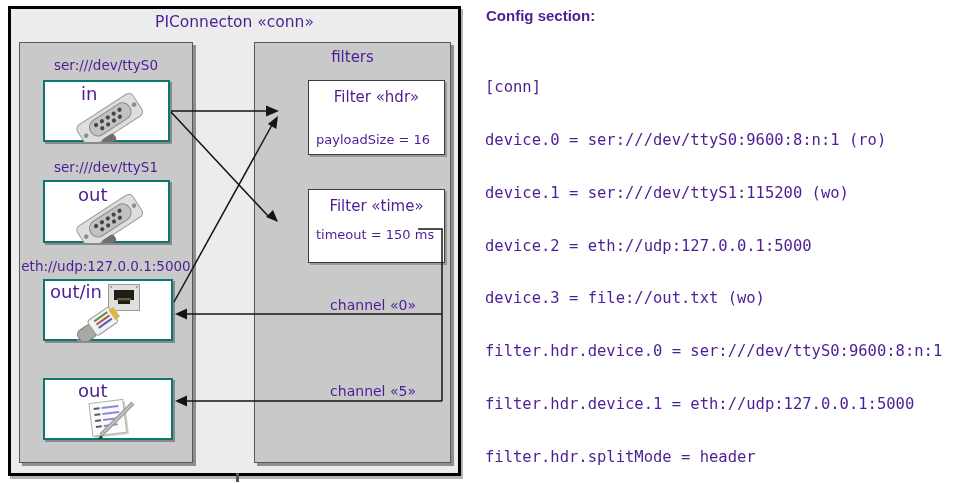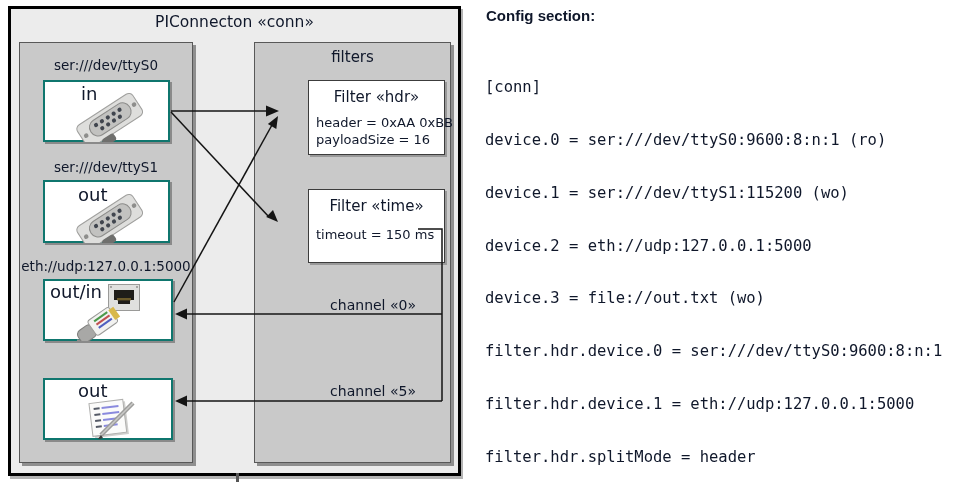--- a/index.html
+++ b/index.html
@@ -1,19 +1,19 @@
 <!DOCTYPE html>
 <html><head>
 <meta charset="utf-8">
 <style>
   * { margin:0; padding:0; box-sizing:border-box; }
   html,body { background:#ffffff; }
   .canvas {
     position:relative; width:964px; height:484px; background:#ffffff;
-    font-family:"DejaVu Sans", sans-serif; color:#0f172a; overflow:hidden;
+    font-family:"DejaVu Sans", sans-serif; color:#4c1d95; overflow:hidden;
   }
   .abs { position:absolute; }
 
   
   .outer-box {
     left:8px; top:6px; width:453px; height:470px;
     background:#ececec; border:3px solid #000;
     box-shadow:2px 3px 0 #b3b3b3;
   }
   .diagram-title { left:0; top:4px; width:100%; text-align:center; font-size:15.5px; }
@@ -163,21 +163,20 @@
           </g>
         </svg>
       </div>
     </div>
 
     <div class="abs panel filters-panel">
       <div class="abs filters-title">filters</div>
 
       <div class="abs filter-box" style="left:26px; top:37px; width:137px; height:75px;">
         <div class="abs filter-title">Filter «hdr»</div>
-        <div class="abs filter-props" style="left:7px; top:33px;">header = 0xAA 0xBB</div>
         <div class="abs filter-props" style="left:7px; top:50px;">payloadSize = 16</div>
       </div>
 
       <div class="abs filter-box" style="left:26px; top:146px; width:137px; height:74px;">
         <div class="abs filter-title">Filter «time»</div>
         <div class="abs filter-props" style="left:7px; top:36px;">timeout = 150 ms</div>
       </div>
 
       <div class="abs chan-label" style="top:254px;">channel «0»</div>
       <div class="abs chan-label" style="top:340px;">channel «5»</div>

